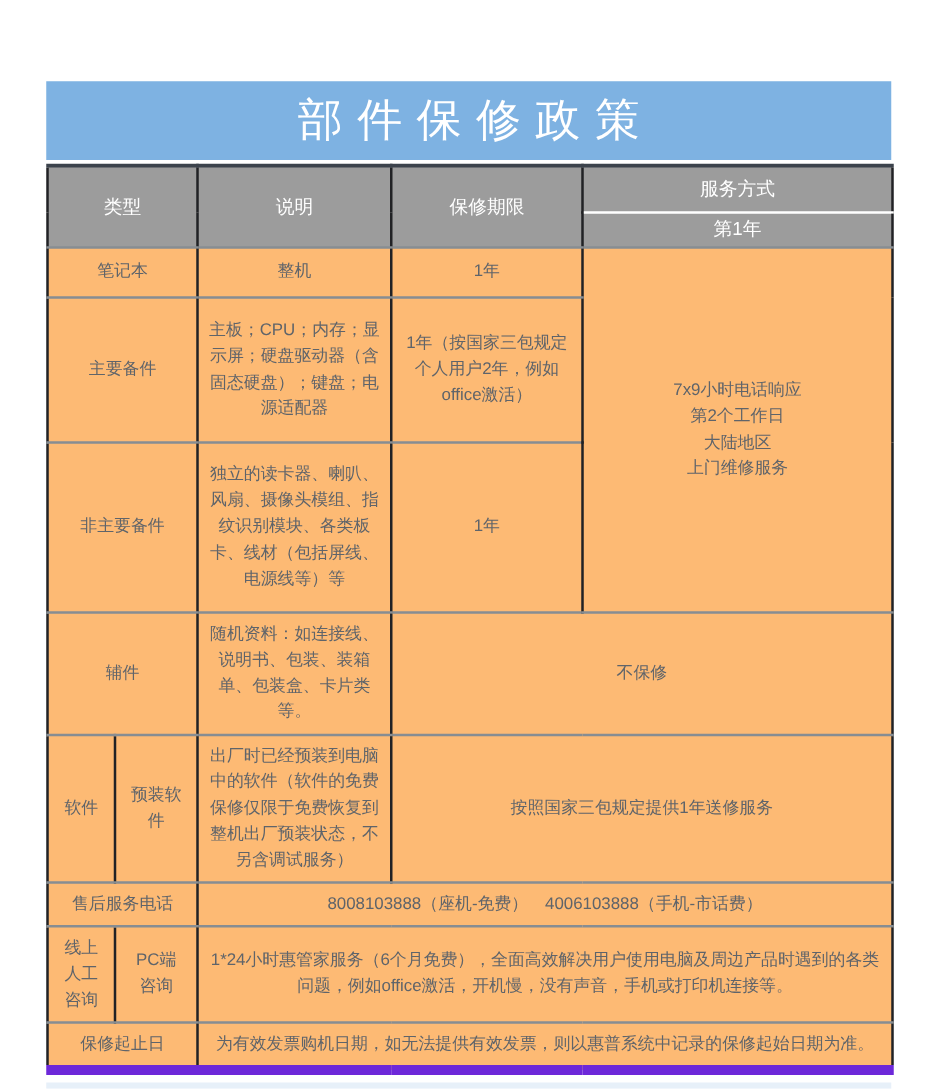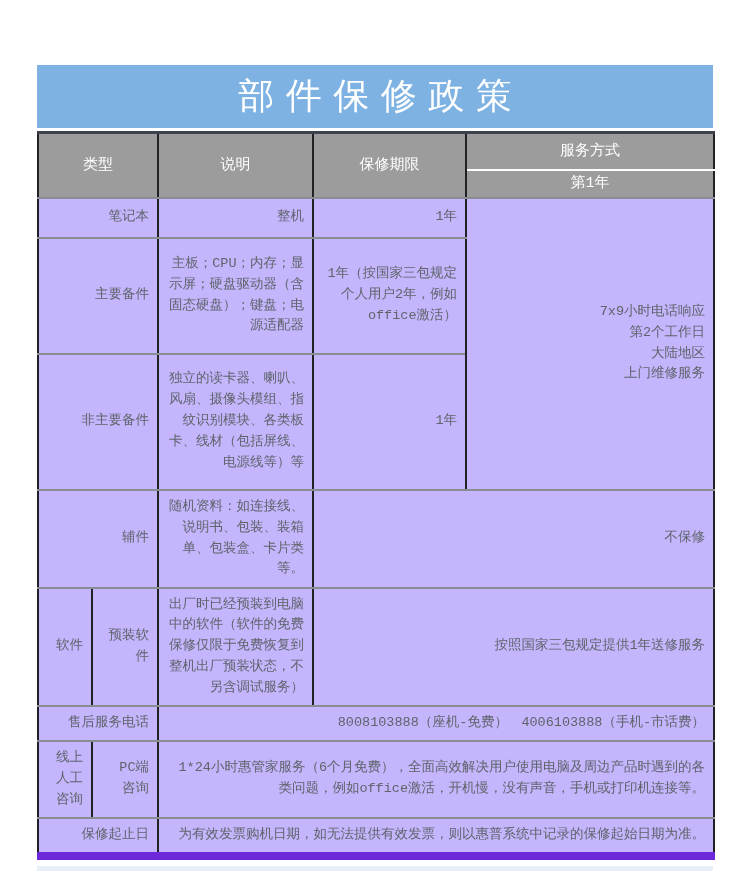--- a/index.html
+++ b/index.html
@@ -4,21 +4,20 @@
 <style>
   * { margin: 0; padding: 0; box-sizing: border-box; }
   html, body { background: #ffffff; }
   body {
     font-family: "Liberation Sans", "DejaVu Sans", sans-serif;
     width: 750px; height: 871px; position: relative;
   }
   .page {
     position: absolute; inset: 0;
     background: #ffffff;
-    font-family: Liberation Mono, monospace;
   }
   
   .banner {
     position: absolute; left: 37px; top: 65px; width: 676px; height: 63px;
     background: #7eb2e2;
     display: flex; align-items: center; justify-content: center;
   }
   .banner-title {
     color: #ffffff; font-size: 36px; font-weight: 500;
     letter-spacing: 0.32em; text-indent: 0.32em; white-space: nowrap;
@@ -35,24 +34,23 @@
     text-align: center; vertical-align: middle;
     font-weight: normal;
   }
   .policy-table th {
     background: #9c9c9c; color: #ffffff;
     font-size: 15px; line-height: 1.3;
   }
   .policy-table th.split-top { border-bottom: 2px solid #ffffff; }
   .policy-table th.split-bottom { border-top: 2px solid #ffffff; margin-left: 24px; }
   .policy-table td {
-    background: #c4b5fd; color: #5f646a;
+    background: #fdba74; color: #5f646a;
     font-size: 13.5px; line-height: 1.55;
     padding: 6px 8px;
-    text-align: right;
   }
   .multiline { white-space: pre-line; }
   .row-label { font-size: 13.5px; }
   
   .next-section-peek {
     position: absolute; left: 37px; top: 866px; width: 676px; height: 5px;
     background: #e7f0f9;
   }
 </style>
 </head>

